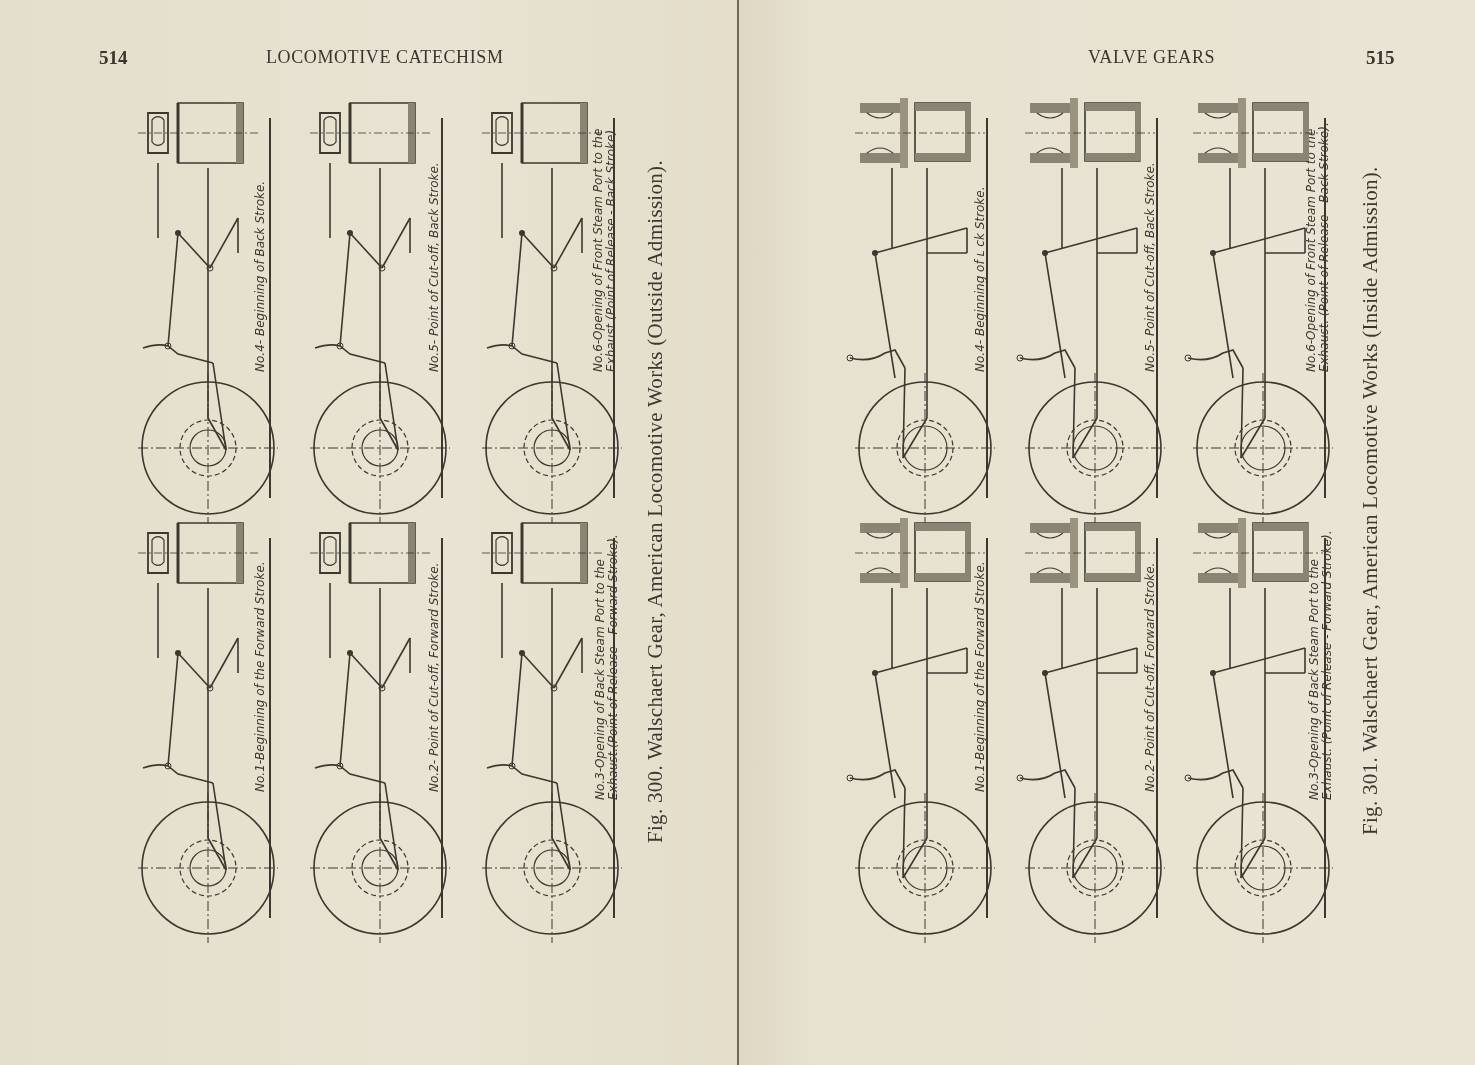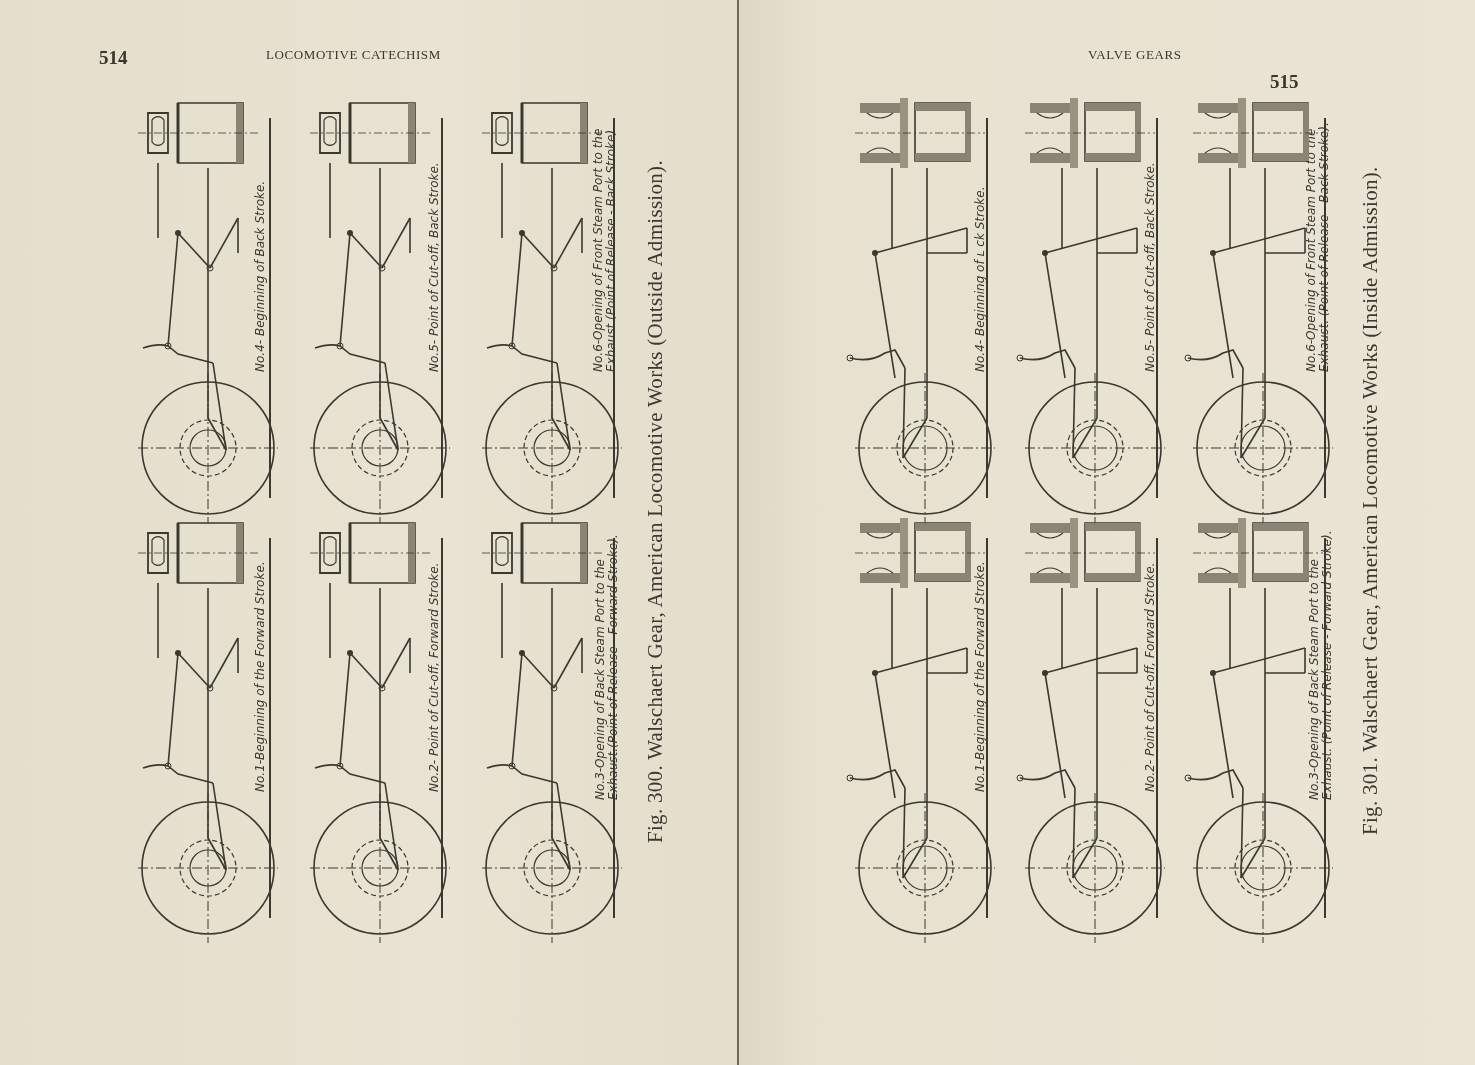--- a/index.html
+++ b/index.html
@@ -15,21 +15,21 @@
     position: absolute; top: 0; height: 1065px;
     background: #e7e2d0;
   }
   .page.left { left: 0; width: 738px; background: linear-gradient(to right, #e4dfcc 0%, #e8e3d2 60%, #e3ddca 100%); }
   .page.right { left: 739px; width: 736px; background: linear-gradient(to right, #ddd7c3 0%, #e7e2d0 10%, #e9e4d3 100%); }
   .gutter { position: absolute; left: 737px; top: 0; width: 2px; height: 1065px; background: #6f6a5c; }
 
   .running-head {
     position: absolute; top: 47px;
     font-family: "Liberation Serif", serif;
-    font-size: 13px; letter-spacing: 0.6px;
+    font-size: 18px; letter-spacing: 0.6px;
     color: #38362d;
   }
   .pnum { font-size: 19px; font-weight: bold; letter-spacing: 0; }
 
   .fig-caption {
     position: absolute; white-space: nowrap;
     font-family: "Liberation Serif", serif; font-size: 21px;
     color: #3a382f; letter-spacing: 0.3px;
     transform-origin: left top;
     transform: rotate(-90deg);
@@ -48,21 +48,21 @@
 <body>
 
 <div class="spread">
   <div class="page left"></div>
   <div class="page right"></div>
   <div class="gutter"></div>
 
   <div class="running-head pnum" style="left:99px;">514</div>
   <div class="running-head" style="left:266px;">LOCOMOTIVE CATECHISM</div>
   <div class="running-head" style="left:1052px;margin-left:36px;">VALVE GEARS</div>
-  <div class="running-head pnum" style="left:1270px;margin-top:24px;">515</div>
+  <div class="running-head pnum" style="left:1366px;">515</div>
 
   <div class="fig-caption" style="left:643px; top:843px;">Fig. 300.  Walschaert Gear, American Locomotive Works (Outside Admission).</div>
   <div class="fig-caption" style="left:1358px; top:835px;">Fig. 301.  Walschaert Gear, American Locomotive Works (Inside Admission).</div>
 
   <div class="panel-label" style="left:254px; top:372px;">No.4- Beginning of Back Stroke.</div>
   <div class="panel-label" style="left:428px; top:372px;">No.5- Point of Cut-off, Back Stroke.</div>
   <div class="panel-label" style="left:592px; top:372px;">
     <div>No.6-Opening of Front Steam Port to the</div>
     <div>Exhaust.(Point of Release - Back Stroke).</div>
   </div>

